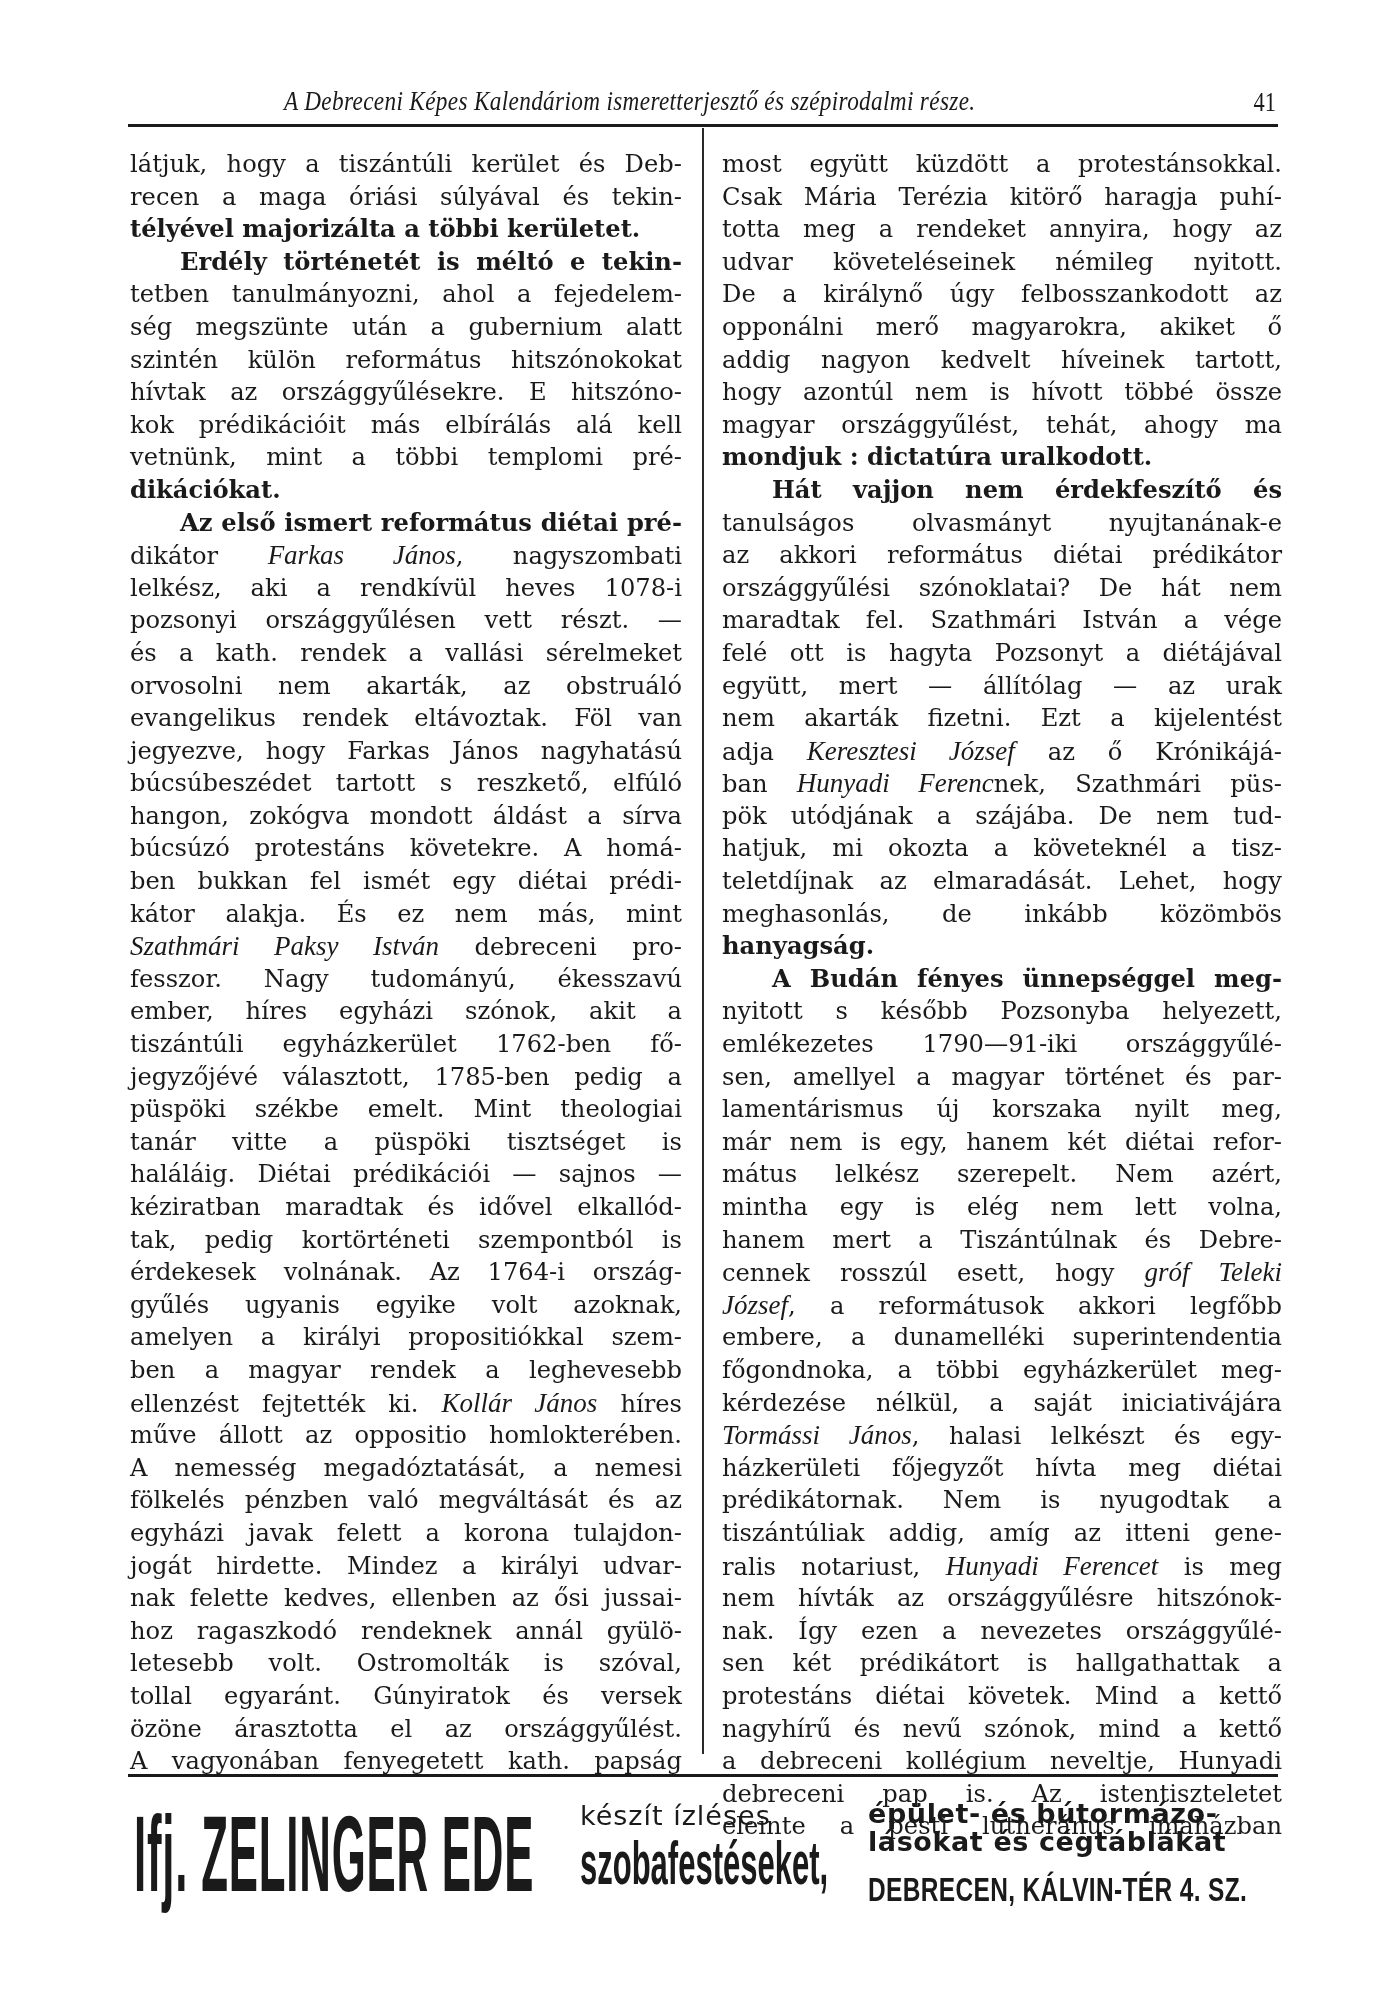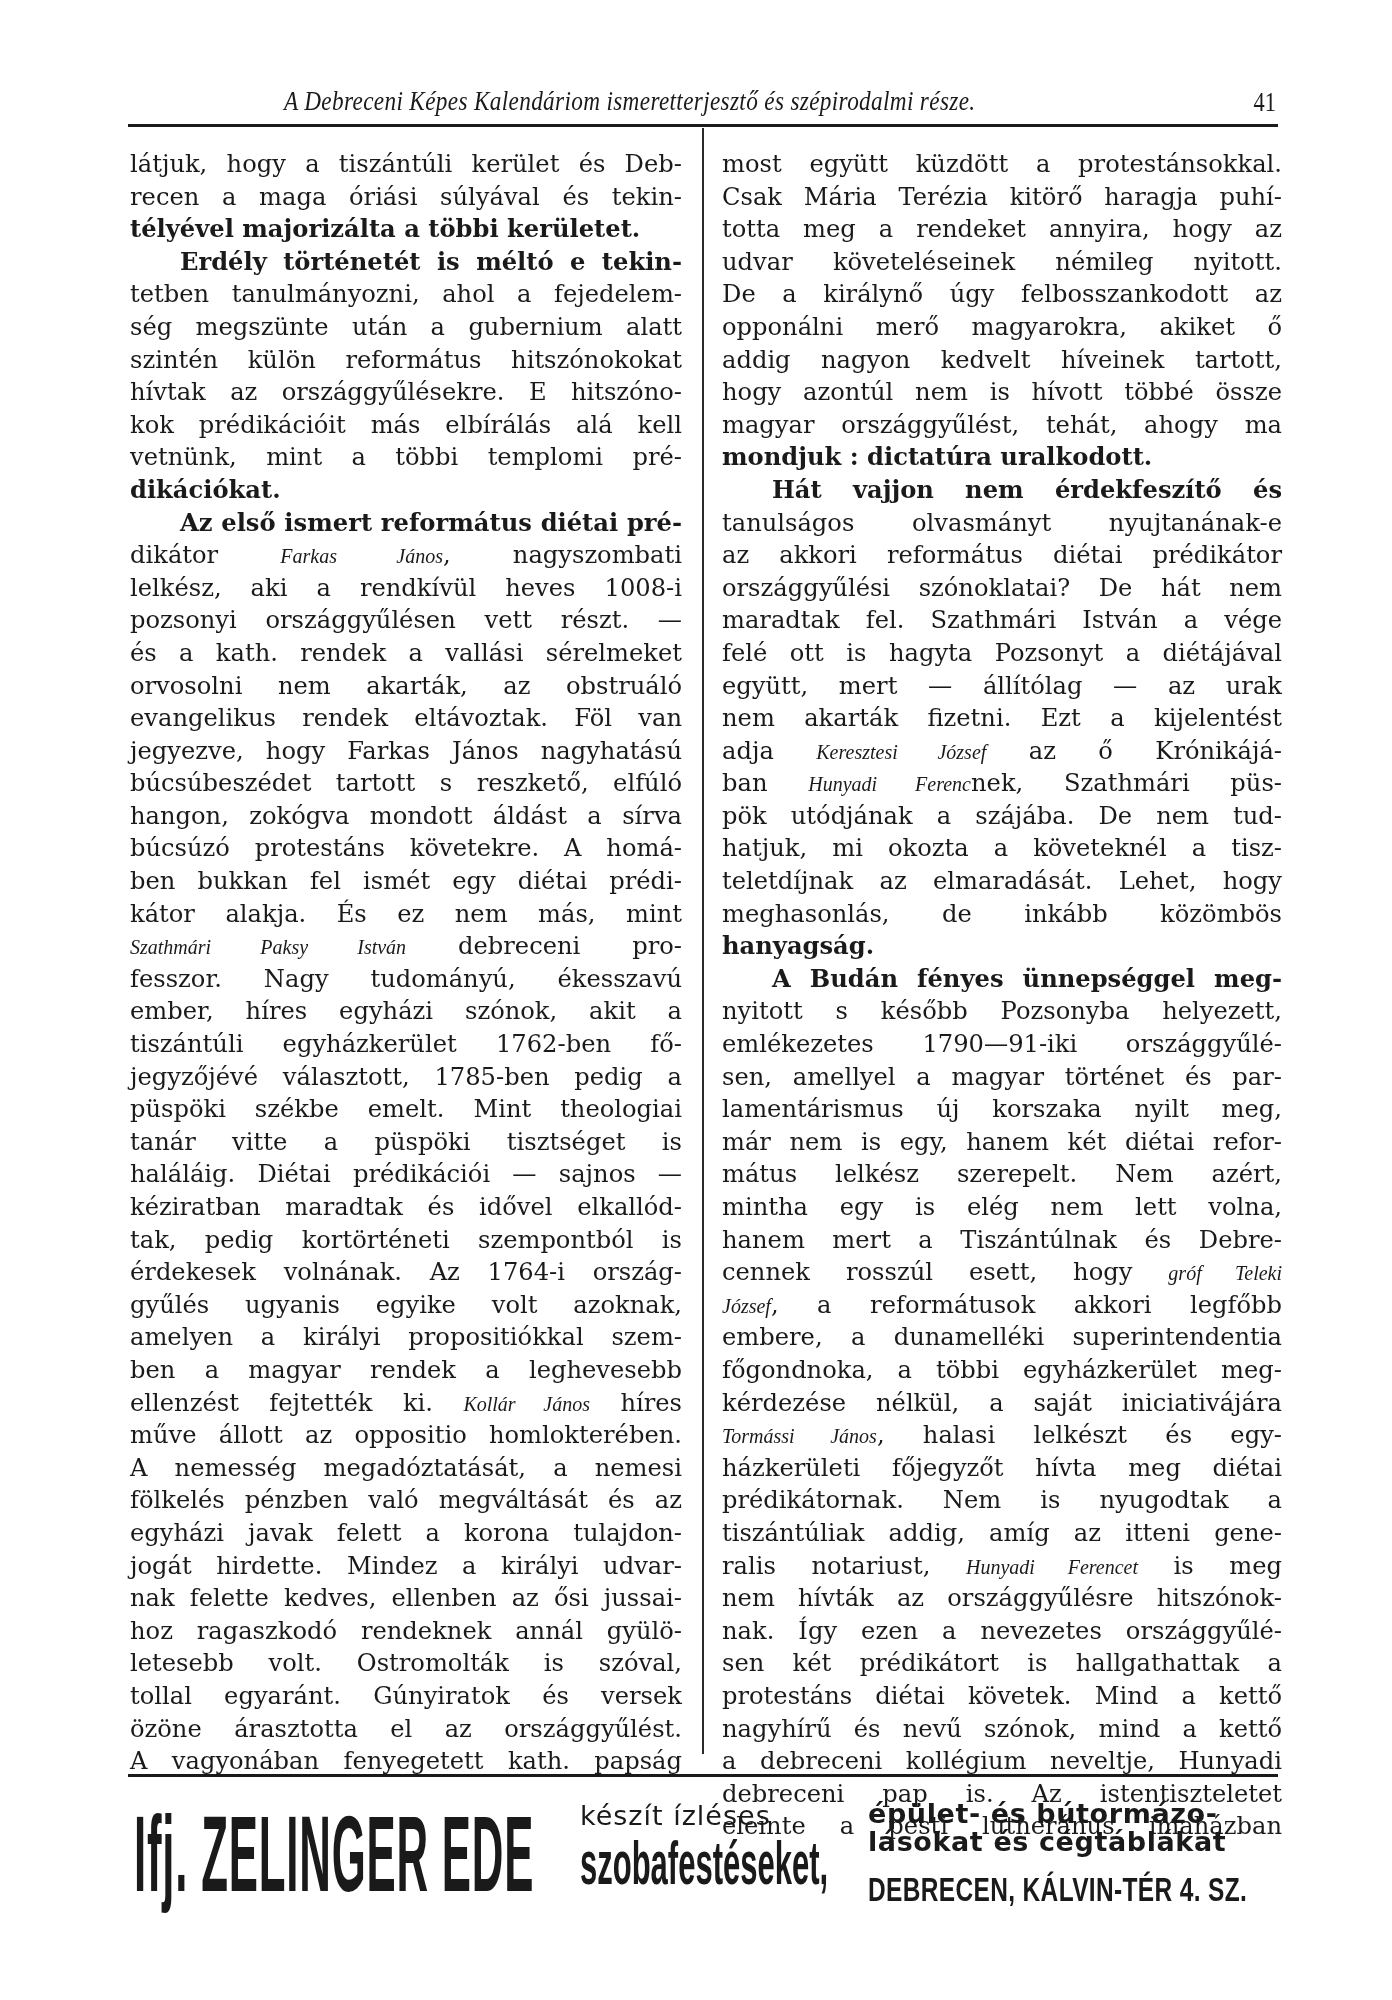--- a/index.html
+++ b/index.html
@@ -29,21 +29,21 @@
     font-size: 24.2px; line-height: 32.6px;
   }
   .col-left { left: 130px; width: 552px; }
   .col-right { left: 722px; width: 560px; }
   .col .line {
     display: block; text-align: justify; text-align-last: justify;
     white-space: nowrap; height: 32.6px; overflow: visible;
   }
   .col .line.last { text-align-last: left; font-weight: bold; }
   .col .line.indent { padding-left: 50px; font-weight: bold; }
-  .col i { font-style: italic; font-family: "Liberation Serif", "DejaVu Serif", serif; font-size: 20px; }
+  .col i { font-style: italic; font-family: "Liberation Serif", "DejaVu Serif", serif; font-size: 27px; }
   .divider {
     position: absolute; left: 702px; top: 128px; width: 2px; height: 1626px; background: #2a2a2a;
   }
   .bottom-rule {
     position: absolute; left: 128px; top: 1774px; width: 1150px; height: 3px; background: #1a1a1a;
   }
   .ad { position: absolute; left: 0; top: 0; width: 100%; height: 100%; pointer-events: none; }
   .ad-name {
     position: absolute; left: 134px; top: 1800px;
     font-family: "Liberation Sans", "DejaVu Sans", sans-serif;
@@ -93,21 +93,21 @@
     <span class="line indent">Erdély történetét is méltó e tekin-</span>
     <span class="line">tetben tanulmányozni, ahol a fejedelem-</span>
     <span class="line">ség megszünte után a gubernium alatt</span>
     <span class="line">szintén külön református hitszónokokat</span>
     <span class="line">hívtak az országgyűlésekre. E hitszóno-</span>
     <span class="line">kok prédikációit más elbírálás alá kell</span>
     <span class="line">vetnünk, mint a többi templomi pré-</span>
     <span class="line last">dikációkat.</span>
     <span class="line indent">Az első ismert református diétai pré-</span>
     <span class="line"><span>dikátor </span><i>Farkas János</i><span>, nagyszombati</span></span>
-    <span class="line">lelkész, aki a rendkívül heves 1008-i</span>
+    <span class="line">lelkész, aki a rendkívül heves 1078-i</span>
     <span class="line">pozsonyi országgyűlésen vett részt. —</span>
     <span class="line">és a kath. rendek a vallási sérelmeket</span>
     <span class="line">orvosolni nem akarták, az obstruáló</span>
     <span class="line">evangelikus rendek eltávoztak. Föl van</span>
     <span class="line">jegyezve, hogy Farkas János nagyhatású</span>
     <span class="line">búcsúbeszédet tartott s reszkető, elfúló</span>
     <span class="line">hangon, zokógva mondott áldást a sírva</span>
     <span class="line">búcsúzó protestáns követekre. A homá-</span>
     <span class="line">ben bukkan fel ismét egy diétai prédi-</span>
     <span class="line">kátor alakja. És ez nem más, mint</span>

